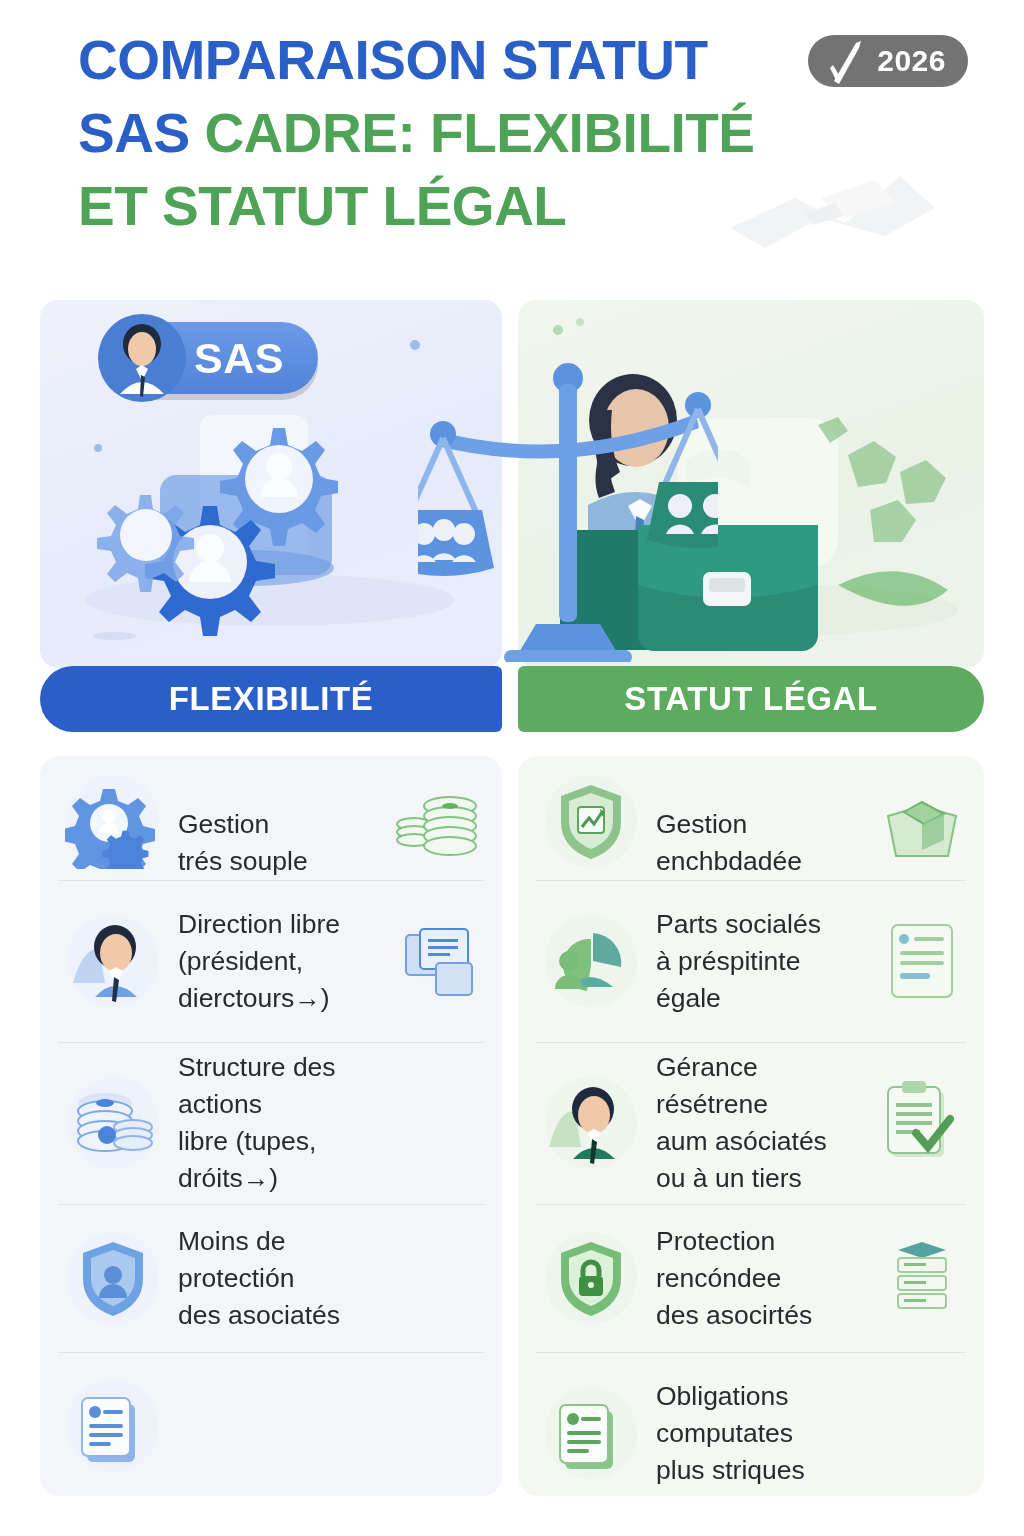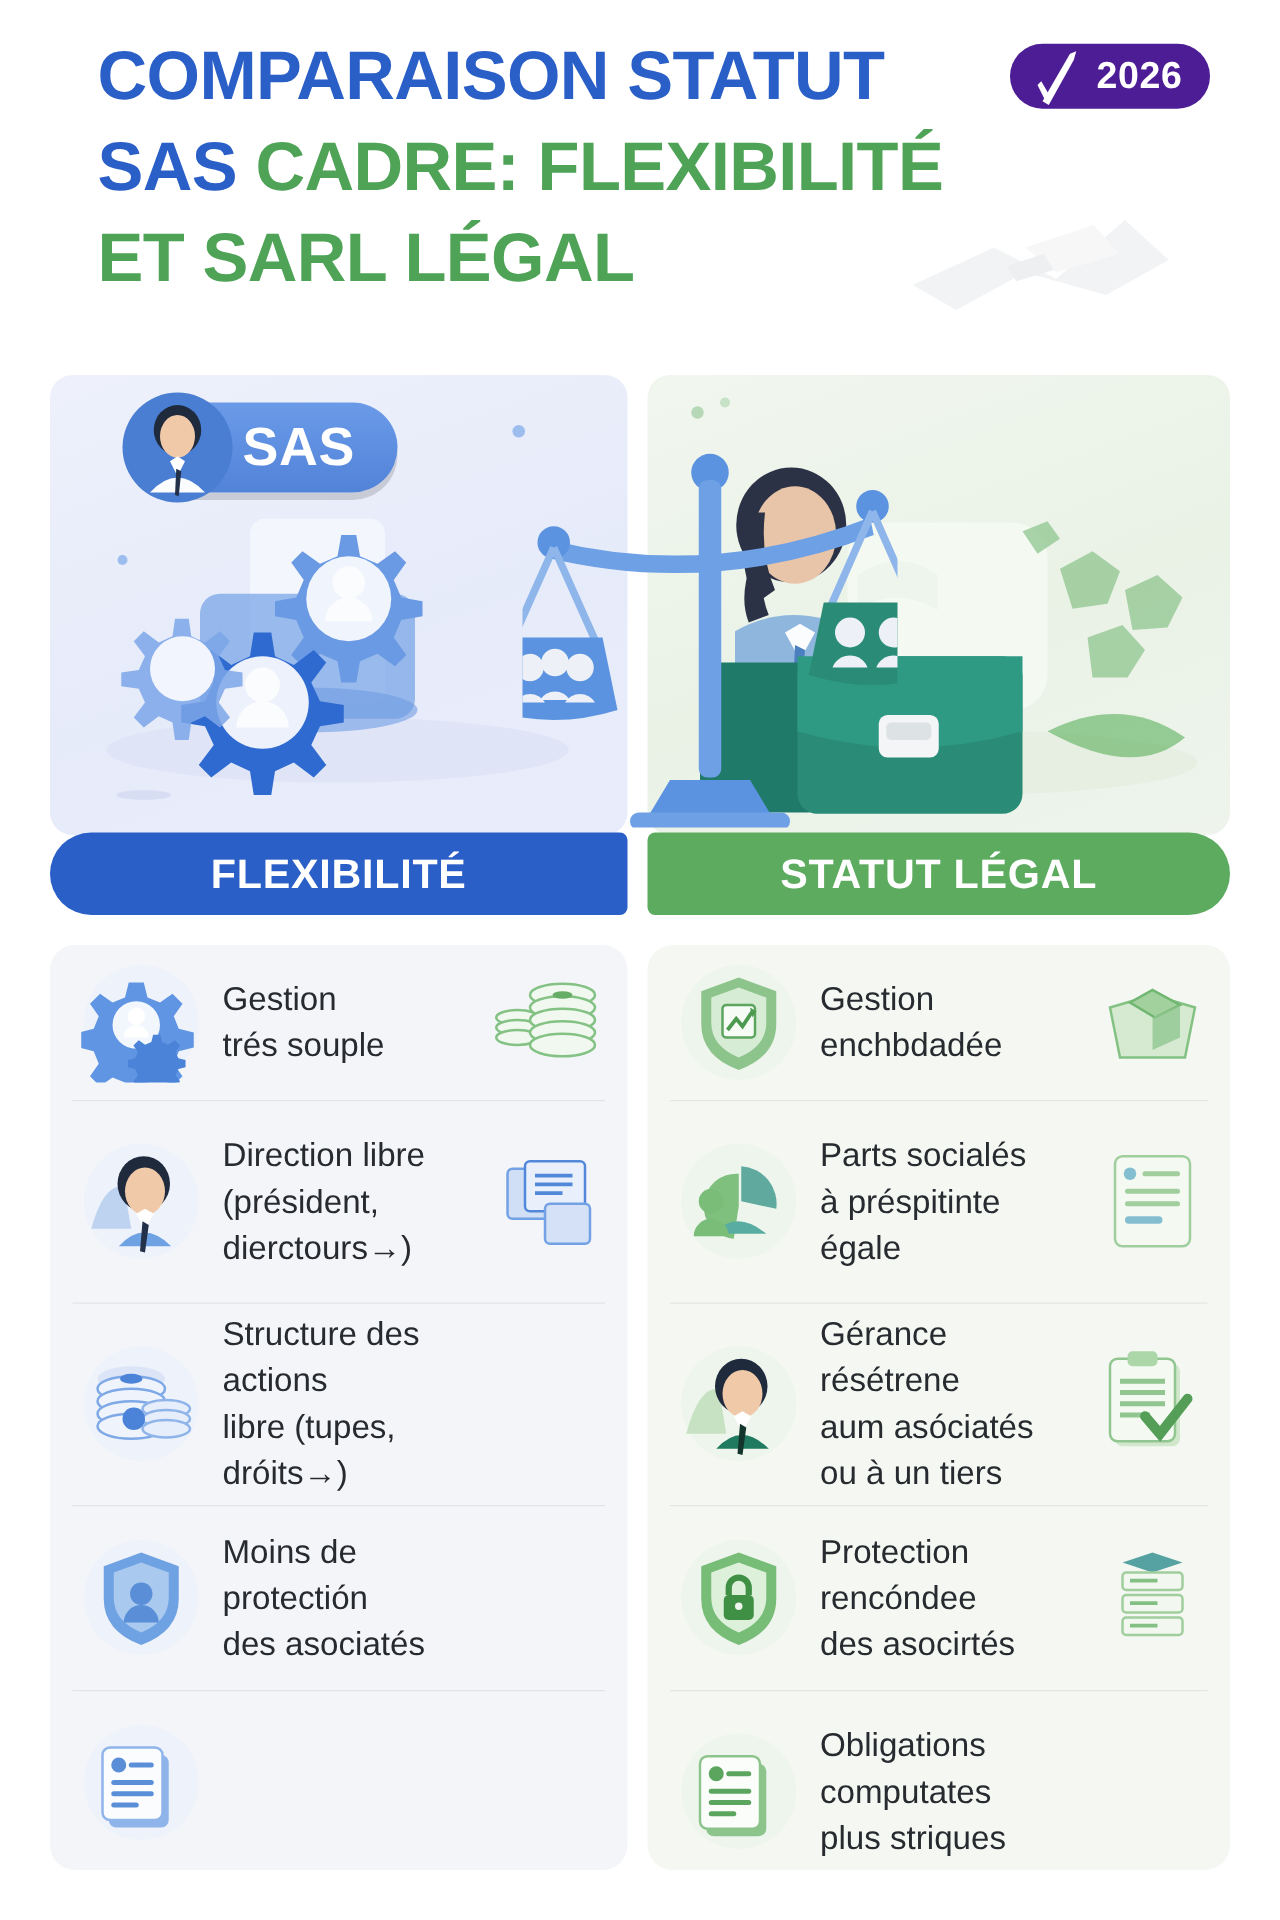--- a/index.html
+++ b/index.html
@@ -16,21 +16,21 @@
   .title-line { font-weight: 800; font-size: 55px; line-height: 73px;
     letter-spacing: -0.5px; white-space: nowrap; }
   .title-l1 { color: #2b5fc8; }
   .title-l2 .w1 { color: #2b5fc8; }
   .title-l2 .w2 { color: #4fa357; }
   .title-l3 { color: #4fa357; }
 
   .year-badge {
     position: absolute; left: 808px; top: 35px;
     width: 160px; height: 52px; border-radius: 26px;
-    background: #4c1d95; display: flex; align-items: center;
+    background: #737373; display: flex; align-items: center;
     justify-content: flex-end; padding-right: 22px;
   }
   .year-badge .yb-text { color: #fff; font-size: 30px; font-weight: 700; letter-spacing: 0.5px; }
   .year-badge .yb-check {
     position: absolute; left: 18px; top: 2px; width: 44px; height: 48px;
   }
   .doodle {
     position: absolute; left: 725px; top: 168px; width: 230px; height: 95px;
     opacity: .55;
   }
@@ -86,33 +86,33 @@
   .item-txt {
     flex: 1 1 auto; font-size: 26.5px; line-height: 37px;
     color: #272b2f; font-weight: 400; padding-left: 6px; padding-right: 4px;
   }
   .item-deco {
     flex: 0 0 96px; height: 104px; display: flex;
     align-items: center; justify-content: center; opacity: .95;
   }
   .item-deco svg { width: 92px; height: 92px; }
 
-  .h-sm  { min-height: 124px; }
+  .h-sm  { min-height: 124px; align-items: flex-end; }
   .h-md  { min-height: 148px; }
   .h-lg  { min-height: 162px; }
 </style>
 </head>
 <body>
 
 <div class="page">
 
   <div class="title-block">
     <div class="title-line title-l1">COMPARAISON STATUT</div>
     <div class="title-line title-l2"><span class="w1">SAS</span> <span class="w2">CADRE: FLEXIBILITÉ</span></div>
-    <div class="title-line title-l3">ET SARL LÉGAL</div>
+    <div class="title-line title-l3">ET STATUT LÉGAL</div>
   </div>
 
   <div class="year-badge">
     <svg class="yb-check" viewBox="0 0 44 48">
       <path d="M8 44 L30 6 L35 4 L33 11 L13 47 Z" fill="#ffffff"></path>
       <path d="M7 28 L14 40 L10 43 L4 31 Z" fill="#ffffff"></path>
     </svg>
     <span class="yb-text">2026</span>
   </div>
 

